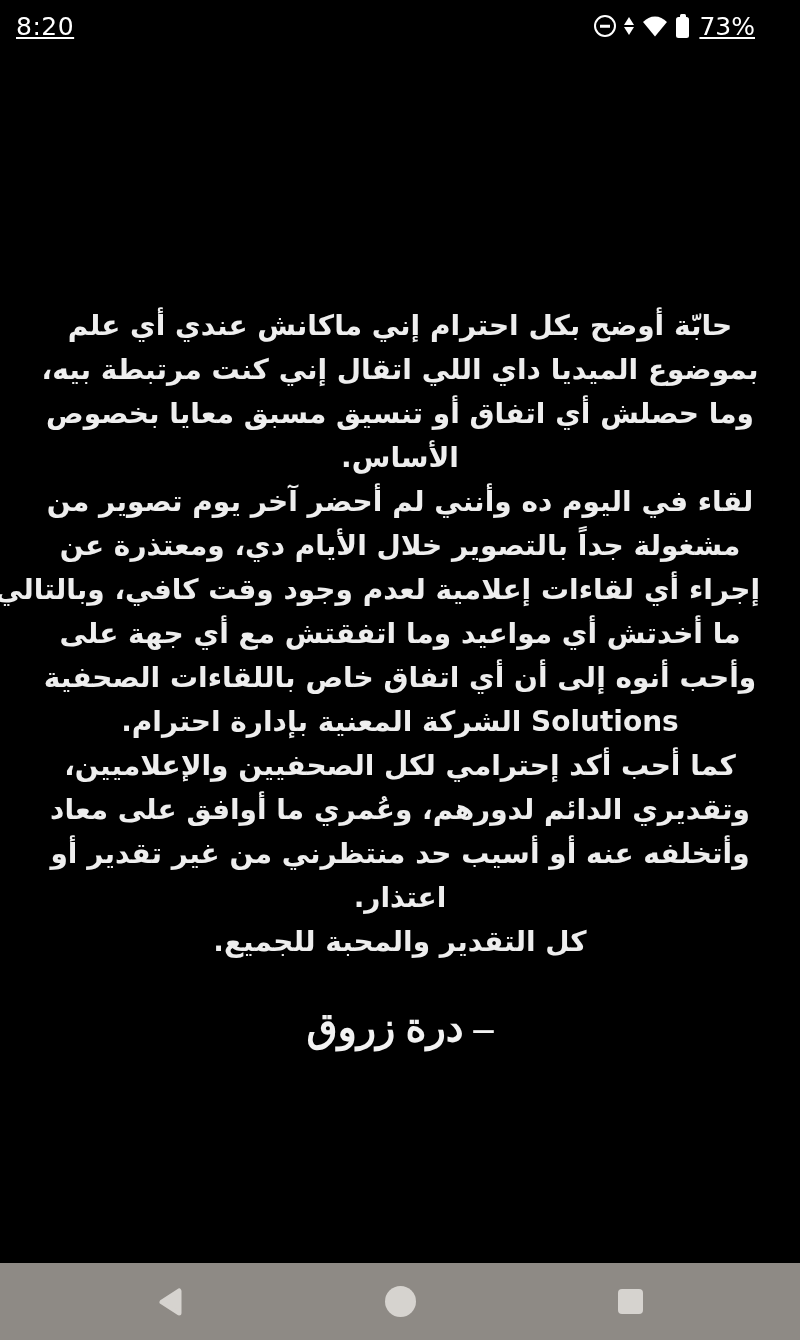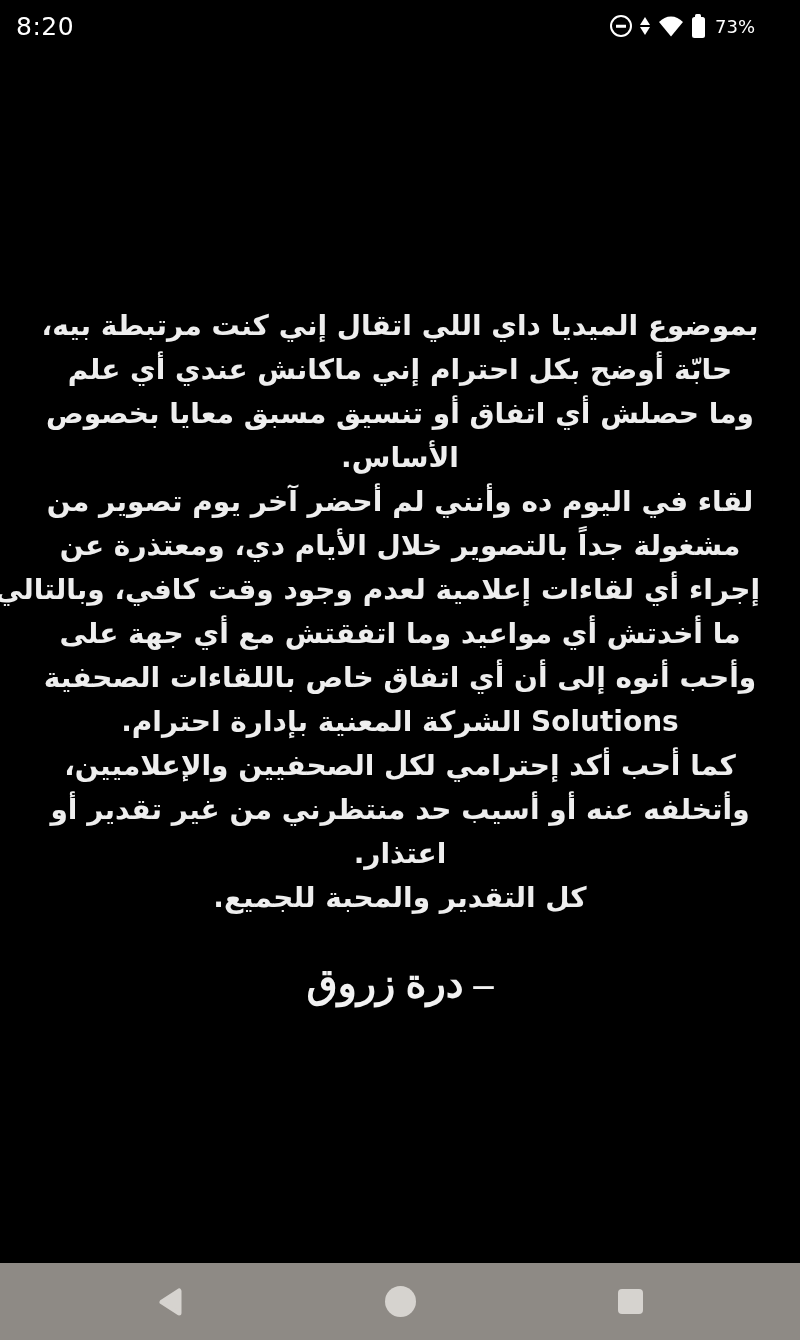--- a/index.html
+++ b/index.html
@@ -14,20 +14,21 @@
   
   .status-bar {
     position: absolute;
     top: 0; left: 0; right: 0;
     height: 52px;
     display: flex;
     align-items: center;
     justify-content: space-between;
     padding: 0 45px 0 16px;
     color: #fff;
+    text-decoration: underline;
   }
   .status-time { font-size: 25px; letter-spacing: 0.5px; }
   .status-icons { display: flex; align-items: center; gap: 8px; }
 
   .dnd {
     width: 22px; height: 22px;
     border: 2.5px solid #fff;
     border-radius: 50%;
     position: relative;
     display: inline-block;
@@ -53,21 +54,21 @@
     border-right: 5px solid transparent;
     border-top: 8px solid #fff;
   }
 
   .wifi { display: block; }
 
   .battery-wrap { display: inline-flex; flex-direction: column; align-items: center; }
   .battery-nub { width: 6px; height: 3px; background: #fff; border-radius: 1.5px 1.5px 0 0; }
   .battery-body { width: 13px; height: 21px; background: #fff; border-radius: 2.5px; }
 
-  .batt-pct { font-size: 18px; margin-left: 2px; }
+  .batt-pct { font-size: 25px; margin-left: 2px; }
 
   
   .statement {
     position: absolute;
     top: 304px;
     left: 40px;
     right: 40px;
     direction: rtl;
     text-align: center;
     color: #eeeeee;
@@ -130,31 +131,32 @@
       </svg>
       <span class="battery-wrap">
         <span class="battery-nub"></span>
         <span class="battery-body"></span>
       </span>
       <span class="batt-pct">73%</span>
     </div>
   </header>
 
   <main class="statement" dir="rtl">
+    <div class="statement-line">حابّة أوضح بكل احترام إني ماكانش عندي أي علم</div>
     <div class="statement-line">بموضوع الميديا داي اللي اتقال إني كنت مرتبطة بيه،</div>
-    <div class="statement-line">حابّة أوضح بكل احترام إني ماكانش عندي أي علم</div>
     <div class="statement-line">وما حصلش أي اتفاق أو تنسيق مسبق معايا بخصوص</div>
     <div class="statement-line">الأساس.</div>
     <div class="statement-line">لقاء في اليوم ده وأنني لم أحضر آخر يوم تصوير من</div>
     <div class="statement-line">مشغولة جداً بالتصوير خلال الأيام دي، ومعتذرة عن</div>
     <div class="statement-line">إجراء أي لقاءات إعلامية لعدم وجود وقت كافي، وبالتالي</div>
     <div class="statement-line">ما أخدتش أي مواعيد وما اتفقتش مع أي جهة على</div>
     <div class="statement-line">وأحب أنوه إلى أن أي اتفاق خاص باللقاءات الصحفية</div>
     <div class="statement-line">Solutions الشركة المعنية بإدارة احترام.</div>
     <div class="statement-line">كما أحب أكد إحترامي لكل الصحفيين والإعلاميين،</div>
+    <div class="statement-line">وتقديري الدائم لدورهم، وعُمري ما أوافق على معاد</div>
     <div class="statement-line">وأتخلفه عنه أو أسيب حد منتظرني من غير تقدير أو</div>
     <div class="statement-line">اعتذار.</div>
     <div class="statement-line">كل التقدير والمحبة للجميع.</div>
     <div class="signature">– درة زروق</div>
   </main>
 
   <nav class="nav-bar">
     <button class="nav-btn">
       <svg width="26" height="30" viewBox="0 0 26 30">
         <polygon points="22,4 22,26 5,15" fill="#d6d3cf" stroke="#d6d3cf" stroke-width="5" stroke-linejoin="round"></polygon>

